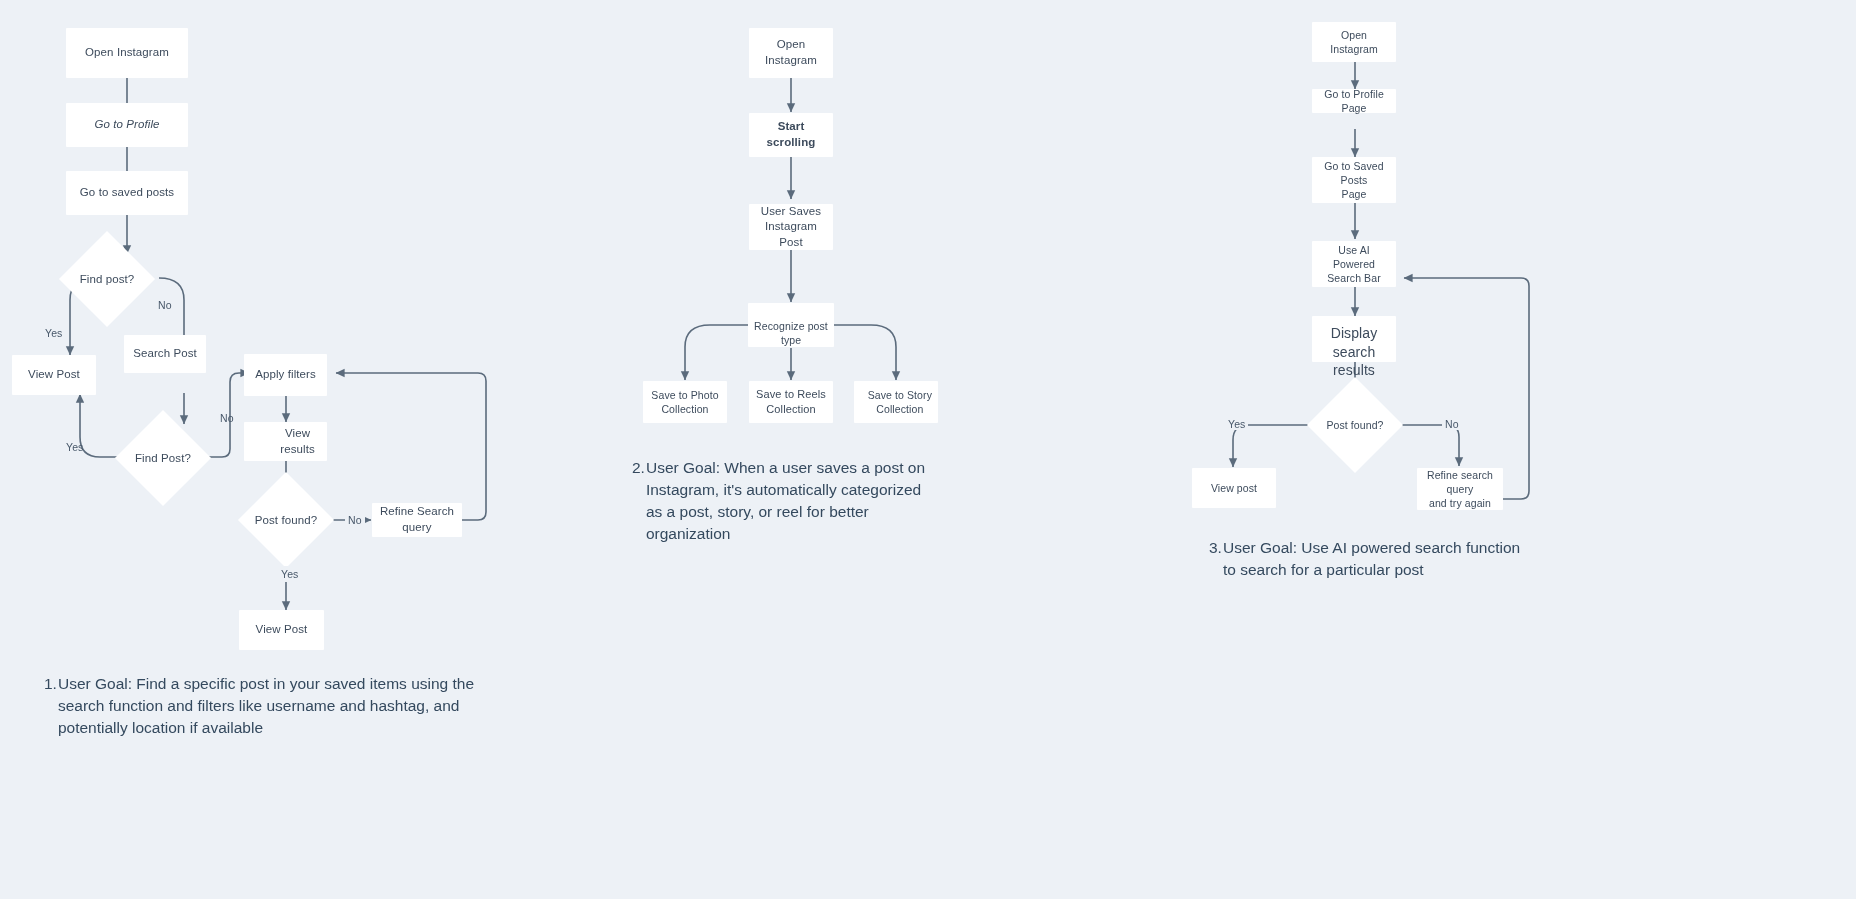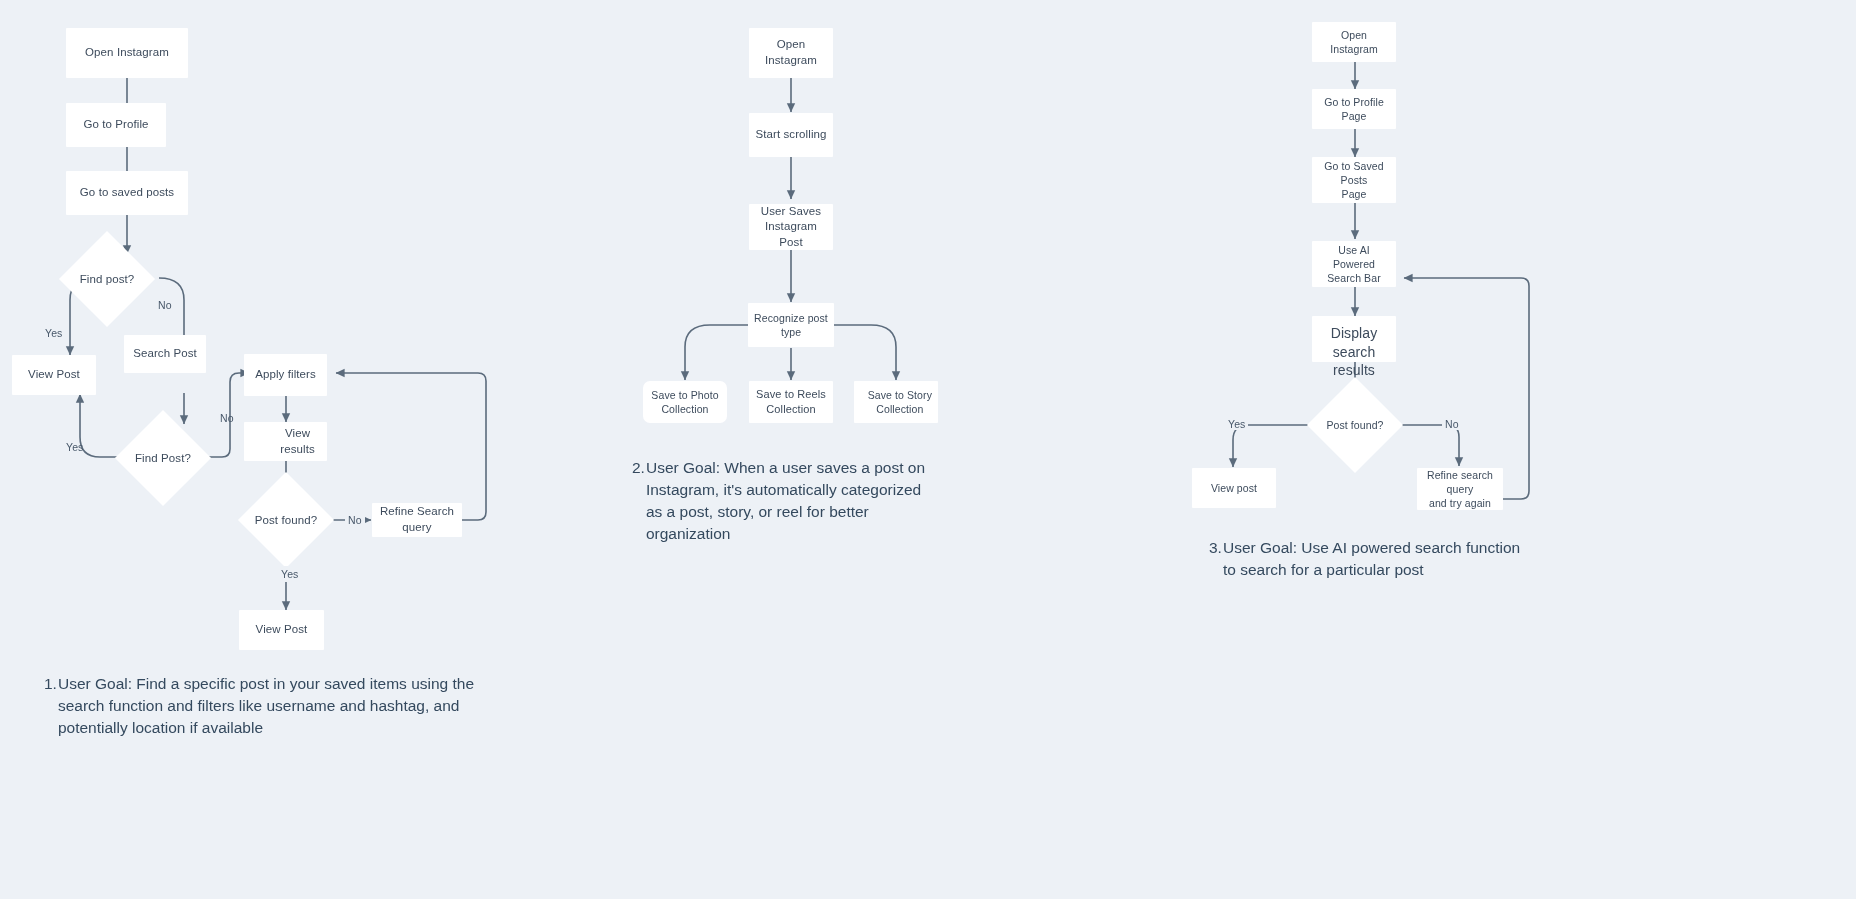--- a/index.html
+++ b/index.html
@@ -119,21 +119,21 @@
       <path d="M1399,425 L1447,425 q12,0 12,12 L1459,466"></path>
 
       <path d="M1502,499 L1521,499 q8,0 8,-8 L1529,286 q0,-8 -8,-8 L1404,278"></path>
     </g>
   </svg>
 
   <div class="node" style="left:66px;top:28px;width:122px;height:50px;">
     <span>Open Instagram</span>
   </div>
 
-  <div class="node" style="left:66px;top:103px;width:100px;height:44px;">
+  <div class="node" style="left:66px;top:103px;width:122px;height:44px;font-style:italic;">
     <span>Go to Profile</span>
   </div>
 
   <div class="node" style="left:66px;top:171px;width:122px;height:44px;">
     <span>Go to saved posts</span>
   </div>
 
   <div class="diamond" style="left:73px;top:245px;width:68px;height:68px;">
     <div class="dshape"></div>
     <span>Find post?</span>
@@ -184,34 +184,34 @@
 
   <div class="caption" style="left:44px;top:673px;width:440px;">
     <span class="num">1.</span>
     <span class="txt">User Goal: Find a specific post in your saved items using the search function and filters like username and hashtag, and potentially location if available</span>
   </div>
 
   <div class="node" style="left:749px;top:28px;width:84px;height:50px;">
     <span>Open Instagram</span>
   </div>
 
-  <div class="node" style="left:749px;top:113px;width:84px;height:44px;">
+  <div class="node" style="left:749px;top:113px;width:84px;height:44px;font-weight:bold;">
     <span>Start scrolling</span>
   </div>
 
   <div class="node" style="left:749px;top:204px;width:84px;height:46px;white-space:pre-line;">
     <span style="white-space:pre-line;">User Saves
 Instagram Post</span>
   </div>
 
-  <div class="node" style="left:748px;top:303px;width:86px;height:44px;">
+  <div class="node" style="left:748px;top:303px;width:86px;height:44px;align-items:flex-end;">
     <span style="font-size:10.5px;">Recognize post type</span>
   </div>
 
-  <div class="node" style="left:643px;top:381px;width:84px;height:42px;white-space:pre-line;border-radius:7px;">
+  <div class="node" style="left:643px;top:381px;width:84px;height:42px;white-space:pre-line;">
     <span style="white-space:pre-line;font-size:10.5px;">Save to Photo
 Collection</span>
   </div>
 
   <div class="node" style="left:749px;top:381px;width:84px;height:42px;white-space:pre-line;">
     <span style="white-space:pre-line;font-size:11px;">Save to Reels
 Collection</span>
   </div>
 
   <div class="node" style="left:854px;top:381px;width:84px;height:42px;white-space:pre-line;justify-content:flex-end;">
@@ -221,21 +221,21 @@
 
   <div class="caption" style="left:632px;top:457px;width:300px;">
     <span class="num">2.</span>
     <span class="txt">User Goal: When a user saves a post on Instagram, it's automatically categorized as a post, story, or reel for better organization</span>
   </div>
 
   <div class="node" style="left:1312px;top:22px;width:84px;height:40px;">
     <span style="font-size:10.5px;">Open Instagram</span>
   </div>
 
-  <div class="node" style="left:1312px;top:89px;width:84px;height:40px;">
+  <div class="node" style="left:1312px;top:89px;width:84px;height:24px;">
     <span style="font-size:10.5px;">Go to Profile Page</span>
   </div>
 
   <div class="node" style="left:1312px;top:157px;width:84px;height:46px;white-space:pre-line;">
     <span style="white-space:pre-line;font-size:10.5px;">Go to Saved Posts
 Page</span>
   </div>
 
   <div class="node" style="left:1312px;top:241px;width:84px;height:46px;white-space:pre-line;">
     <span style="white-space:pre-line;font-size:10.5px;">Use AI Powered

